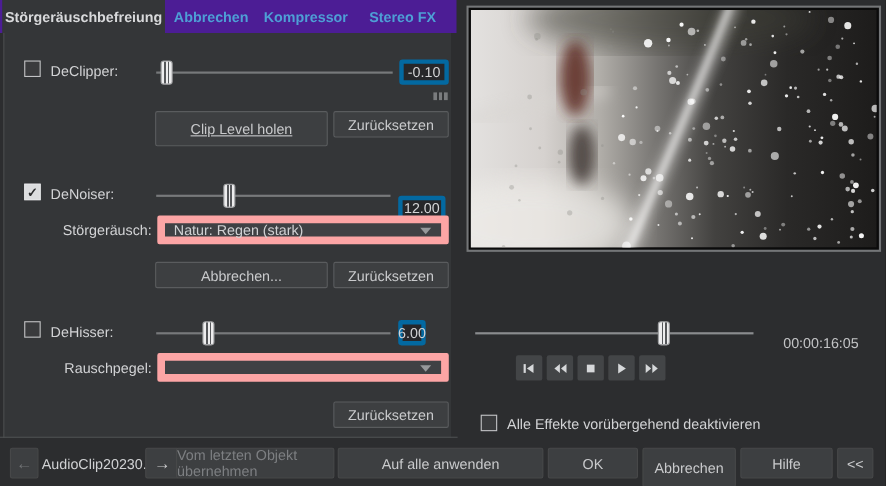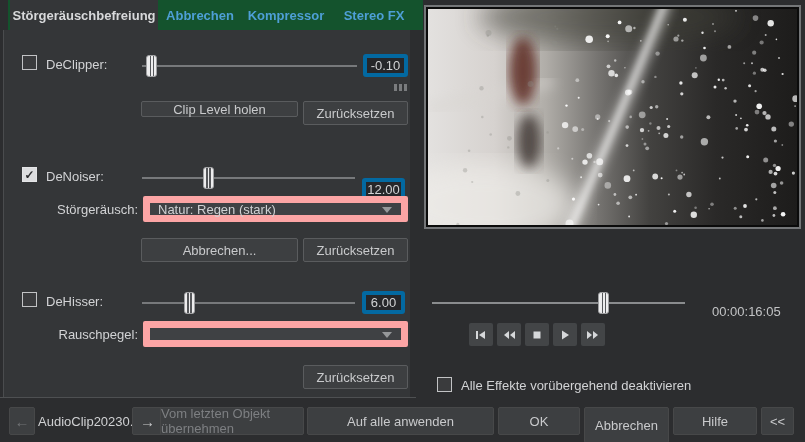--- a/index.html
+++ b/index.html
@@ -5,21 +5,21 @@
   * { margin:0; padding:0; box-sizing:border-box; }
   html,body { background:#222; }
   body { font-family:"Liberation Sans", sans-serif; }
   #app {
     position:relative; width:805px; height:442px; overflow:hidden;
     background:#2c2d2f; color:#d2d3d5; font-size:13px;
   }
   .abs { position:absolute; }
 
   
-  .tabstrip { left:8px; top:0; width:415px; height:30px; background:#14532d; }
+  .tabstrip { left:0; top:0; width:415px; height:30px; background:#4c1d95; }
   .tab {
     position:absolute; top:0; height:30px; display:flex; align-items:center; justify-content:center;
     color:#4e9fd6; font-weight:700; font-size:13px; cursor:default;
   }
   .tab.active { background:#343638; color:#d8d9db; }
 
   
   .panel {
     left:3px; top:30px; width:407px; height:368px; background:#343638;
     border-left:1px solid #4a4c4e;
@@ -120,21 +120,21 @@
   <div class="abs panel-bottom-line"></div>
 
   <div class="abs checkbox" style="left:22px;top:55px;"></div>
   <div class="abs label" style="left:46px;top:57px;">DeClipper:</div>
   <div class="abs slider" style="left:142px;top:55px;width:215px;">
     <div class="track"></div>
     <div class="handle" style="left: 4%;"></div>
   </div>
   <div class="abs valbox" style="left:363px;top:54px;width:45px;height:23px;">-0.10</div>
   <div class="abs grip" style="left:394px;top:84px;"></div>
-  <div class="abs btn" style="left:141px;top:101px;width:157px;height:16px;">Clip Level holen</div>
+  <div class="abs btn" style="left:141px;top:101px;width:157px;height:32px;text-decoration:underline;">Clip Level holen</div>
   <div class="abs btn" style="left:303px;top:101px;width:105px;height:24px;">Zurücksetzen</div>
 
   <div class="abs checkbox checked" style="left:22px;top:167px;">✓</div>
   <div class="abs label" style="left:46px;top:169px;">DeNoiser:</div>
   <div class="abs slider" style="left:142px;top:167px;width:213px;">
     <div class="track"></div>
     <div class="handle" style="left: 31%;"></div>
   </div>
   <div class="abs valbox" style="left:362px;top:178px;width:43px;height:23px;">12.00</div>
   <div class="abs label label-r" style="left:20px;top:202px;width:118px;">Störgeräusch:</div>
@@ -144,21 +144,21 @@
   </div>
   <div class="abs btn" style="left:141px;top:238px;width:157px;height:24px;">Abbrechen...</div>
   <div class="abs btn" style="left:303px;top:238px;width:105px;height:24px;">Zurücksetzen</div>
 
   <div class="abs checkbox" style="left:22px;top:292px;"></div>
   <div class="abs label" style="left:46px;top:294px;">DeHisser:</div>
   <div class="abs slider" style="left:142px;top:292px;width:213px;">
     <div class="track"></div>
     <div class="handle" style="left: 22%;"></div>
   </div>
-  <div class="abs valbox" style="left:362px;top:291px;width:43px;height:23px;">6.00</div>
+  <div class="abs valbox" style="left:362px;top:291px;width:25px;height:23px;">6.00</div>
   <div class="abs label label-r" style="left:20px;top:327px;width:118px;">Rauschpegel:</div>
   <div class="abs dropdown" style="left:143px;top:321px;width:265px;height:26px;">
     <span></span>
     <span class="caret"></span>
   </div>
   <div class="abs btn" style="left:303px;top:365px;width:105px;height:24px;">Zurücksetzen</div>
 
   <div class="abs preview-frame">
     <svg viewBox="0 0 369 216">
       <defs>

